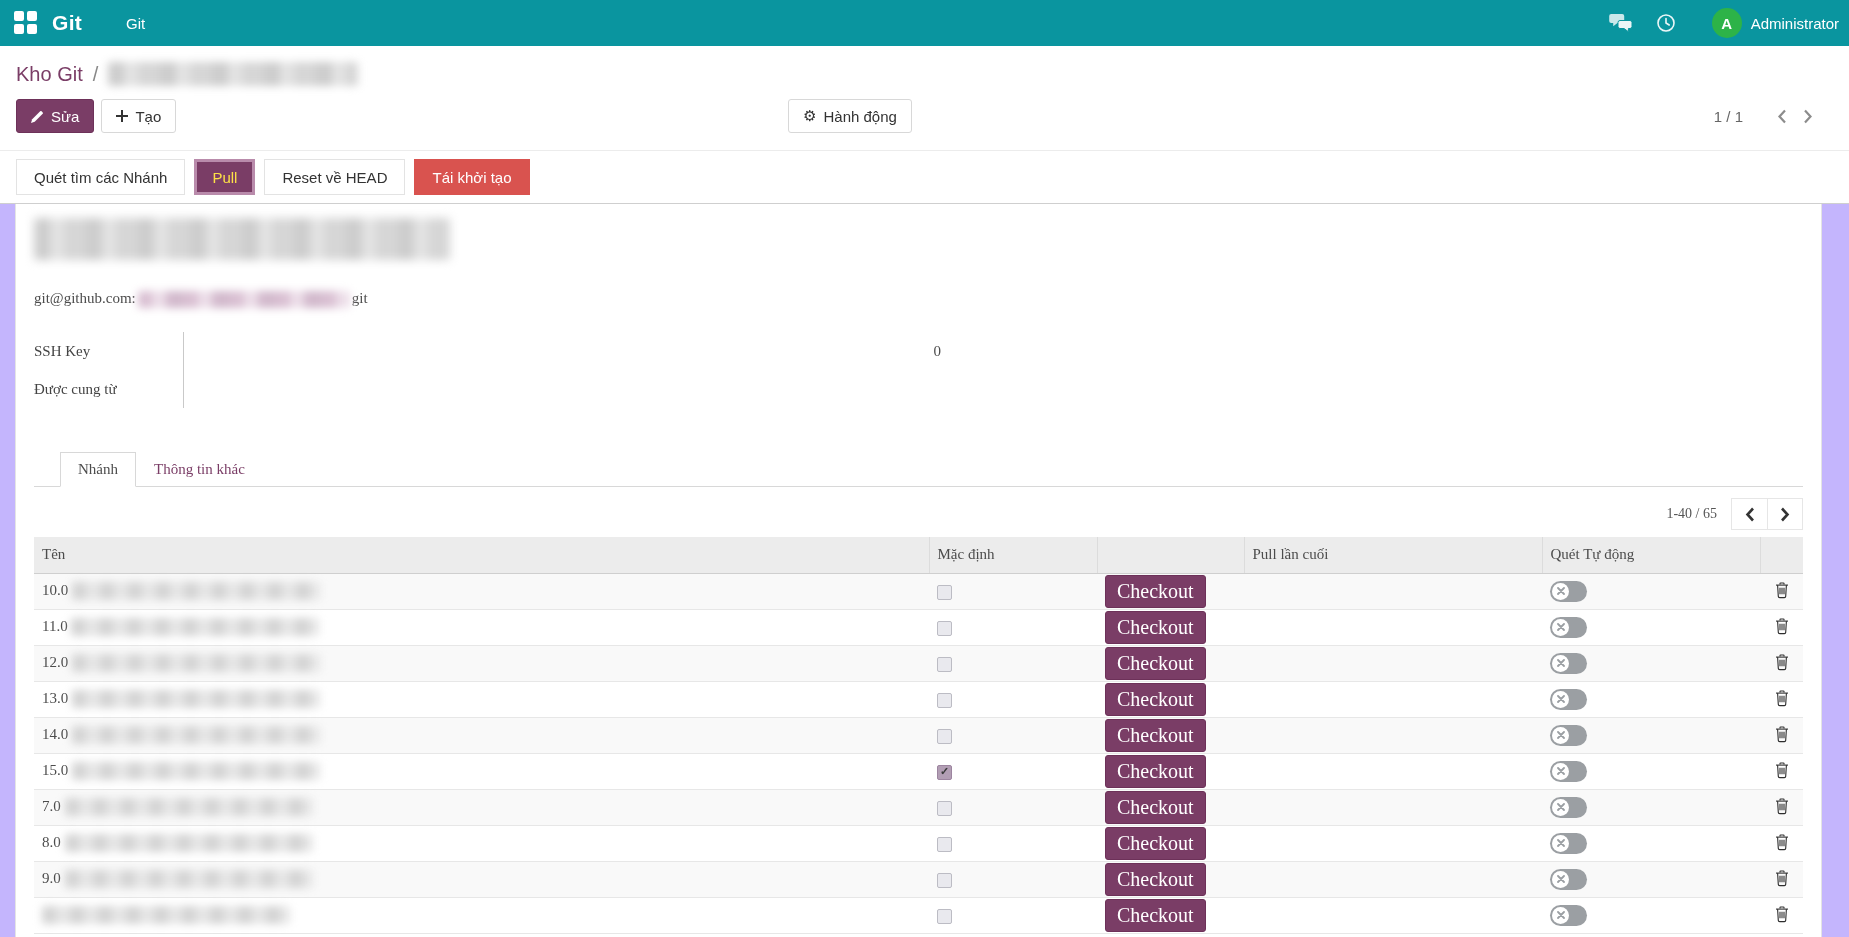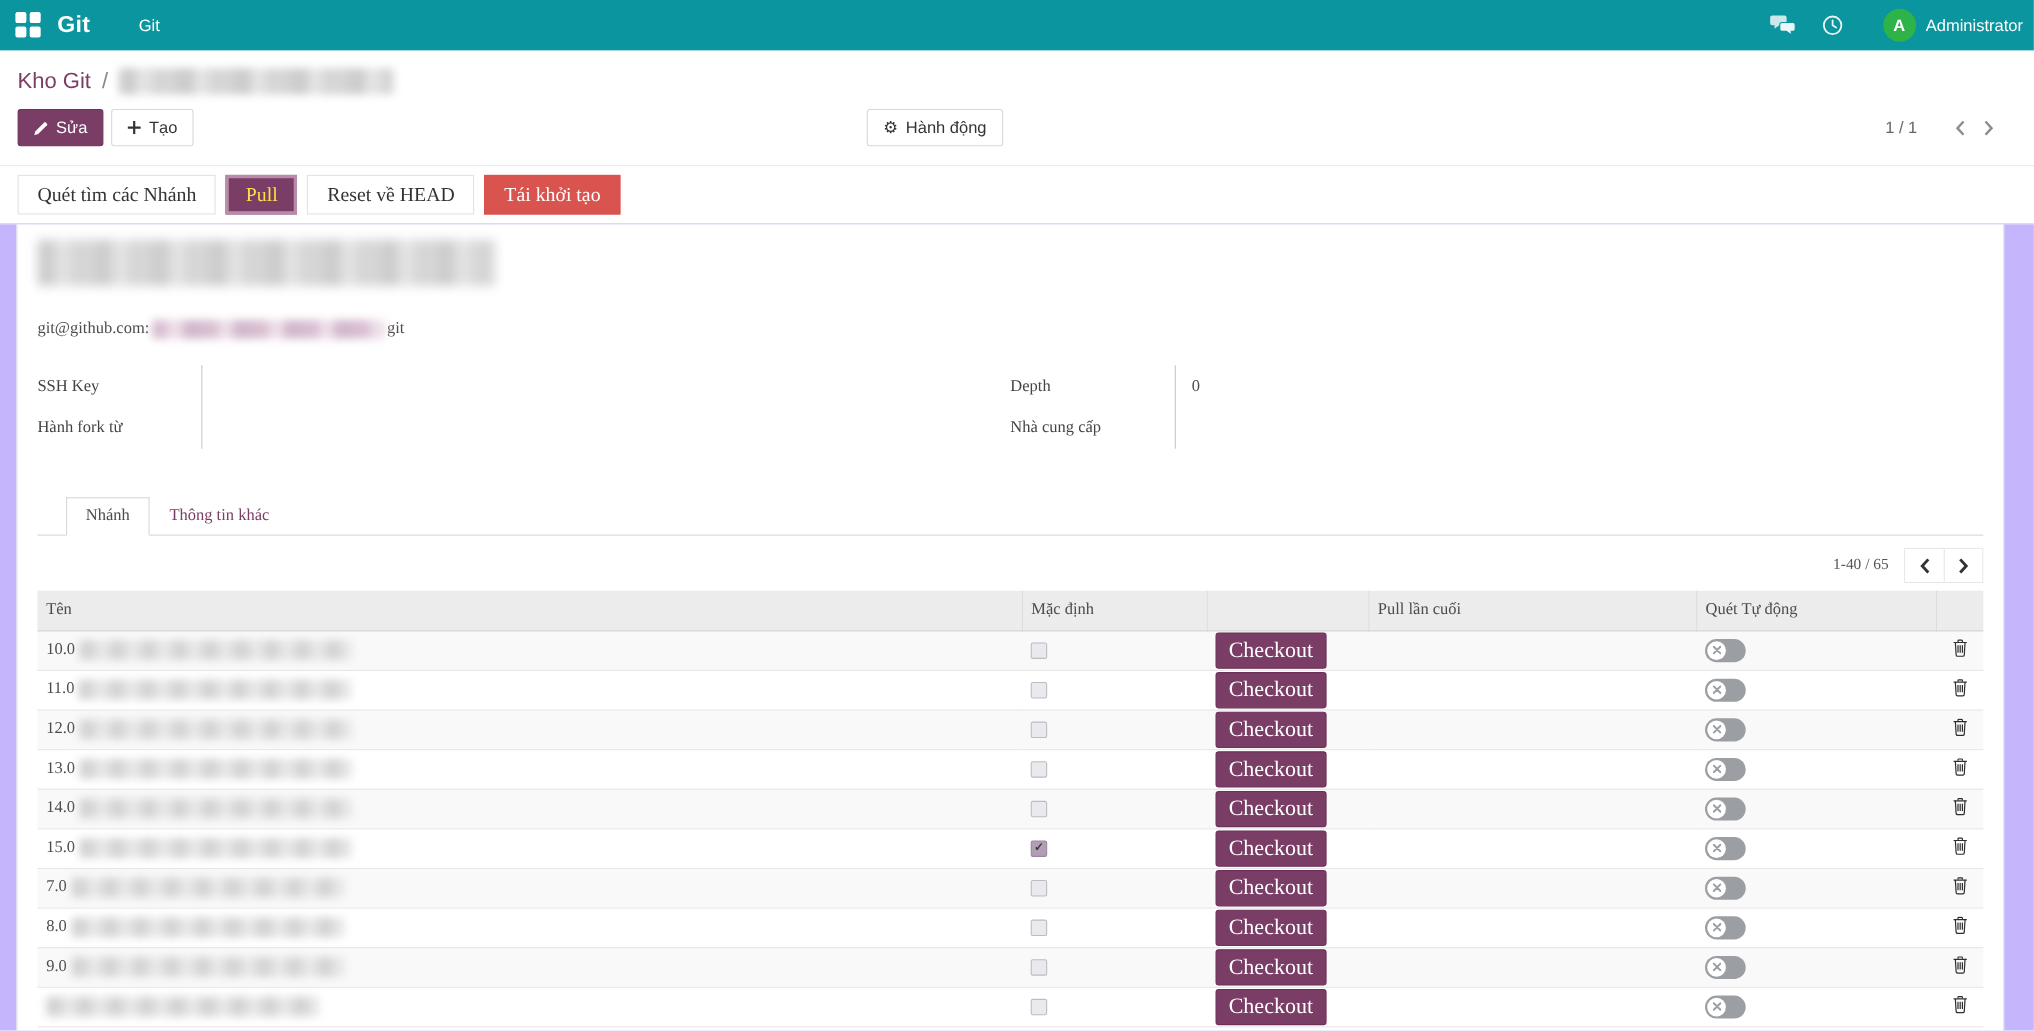--- a/index.html
+++ b/index.html
@@ -34,22 +34,22 @@
   .btn + .btn { margin-left:7px; }
   .btn .ico { margin-right:7px; display:inline-flex; }
   .cp-center { position:absolute; left:772px; }
   .cp-pager { margin-left:auto; display:flex; align-items:center; padding-right:12px; }
   .cp-pager-text { font-size:15px; color:#666; margin-right:26px; }
   .pg-arrow { background:none; border:none; cursor:pointer; display:inline-flex; padding:4px 8px; }
 
   
   .statusbar { height:54px; background:#fff; border-top:1px solid #ececec;
     border-bottom:1px solid #cfcfcf; display:flex; align-items:center; padding:0 16px; }
-  .btn-status { height:36px; padding:0 17px; font-size:18px; background:#fff;
-    border:1px solid #e3e3e3; color:#333; border-radius:0; cursor:pointer; font-family:Liberation Serif, serif; }
+  .btn-status { height:36px; padding:0 17px; font-size:15px; background:#fff;
+    border:1px solid #e3e3e3; color:#333; border-radius:0; cursor:pointer; font-family:Liberation Sans, sans-serif; }
   .btn-status + .btn-status { margin-left:9px; }
   .btn-status.active { background:#7a3d66; color:#fde047; border:3px solid #b98bab; padding:0 15px; }
   .btn-status.danger { background:#d9534f; color:#fff; border-color:#d9534f; }
 
   
   .content { height:733px; background:#c4b5fd; padding:0 27px 0 15px;font-family:Liberation Serif, serif; }
   .sheet { background:#fff; height:100%; padding:0 18px; border-left:1px solid #e4e4e4;
     border-right:1px solid #e4e4e4; }
 
   .redact { display:inline-block; border-radius:3px; filter:blur(4px);
@@ -204,32 +204,28 @@
     <div class="redact redact-title"></div>
 
     <div class="url-line">
       <span>git@github.com:</span><span class="redact redact-url"></span><span>git</span>
     </div>
 
     <div class="field-groups">
       <div class="o-group">
         <div class="o-labels">
           <div class="o-label">SSH Key</div>
-          <div class="o-label">Hành fork từ</div>
+          <div class="o-label">Được cung từ</div>
         </div>
         <div class="o-values">
           <div class="o-value"></div>
           <div class="o-value"></div>
         </div>
       </div>
       <div class="o-group">
-        <div class="o-labels">
-          <div class="o-label">Depth</div>
-          <div class="o-label">Nhà cung cấp</div>
-        </div>
         <div class="o-values">
           <div class="o-value">0</div>
           <div class="o-value"></div>
         </div>
       </div>
     </div>
 
     <div class="nav-tabs">
       <div class="tab active">Nhánh</div>
       <div class="tab inactive">Thông tin khác</div>

